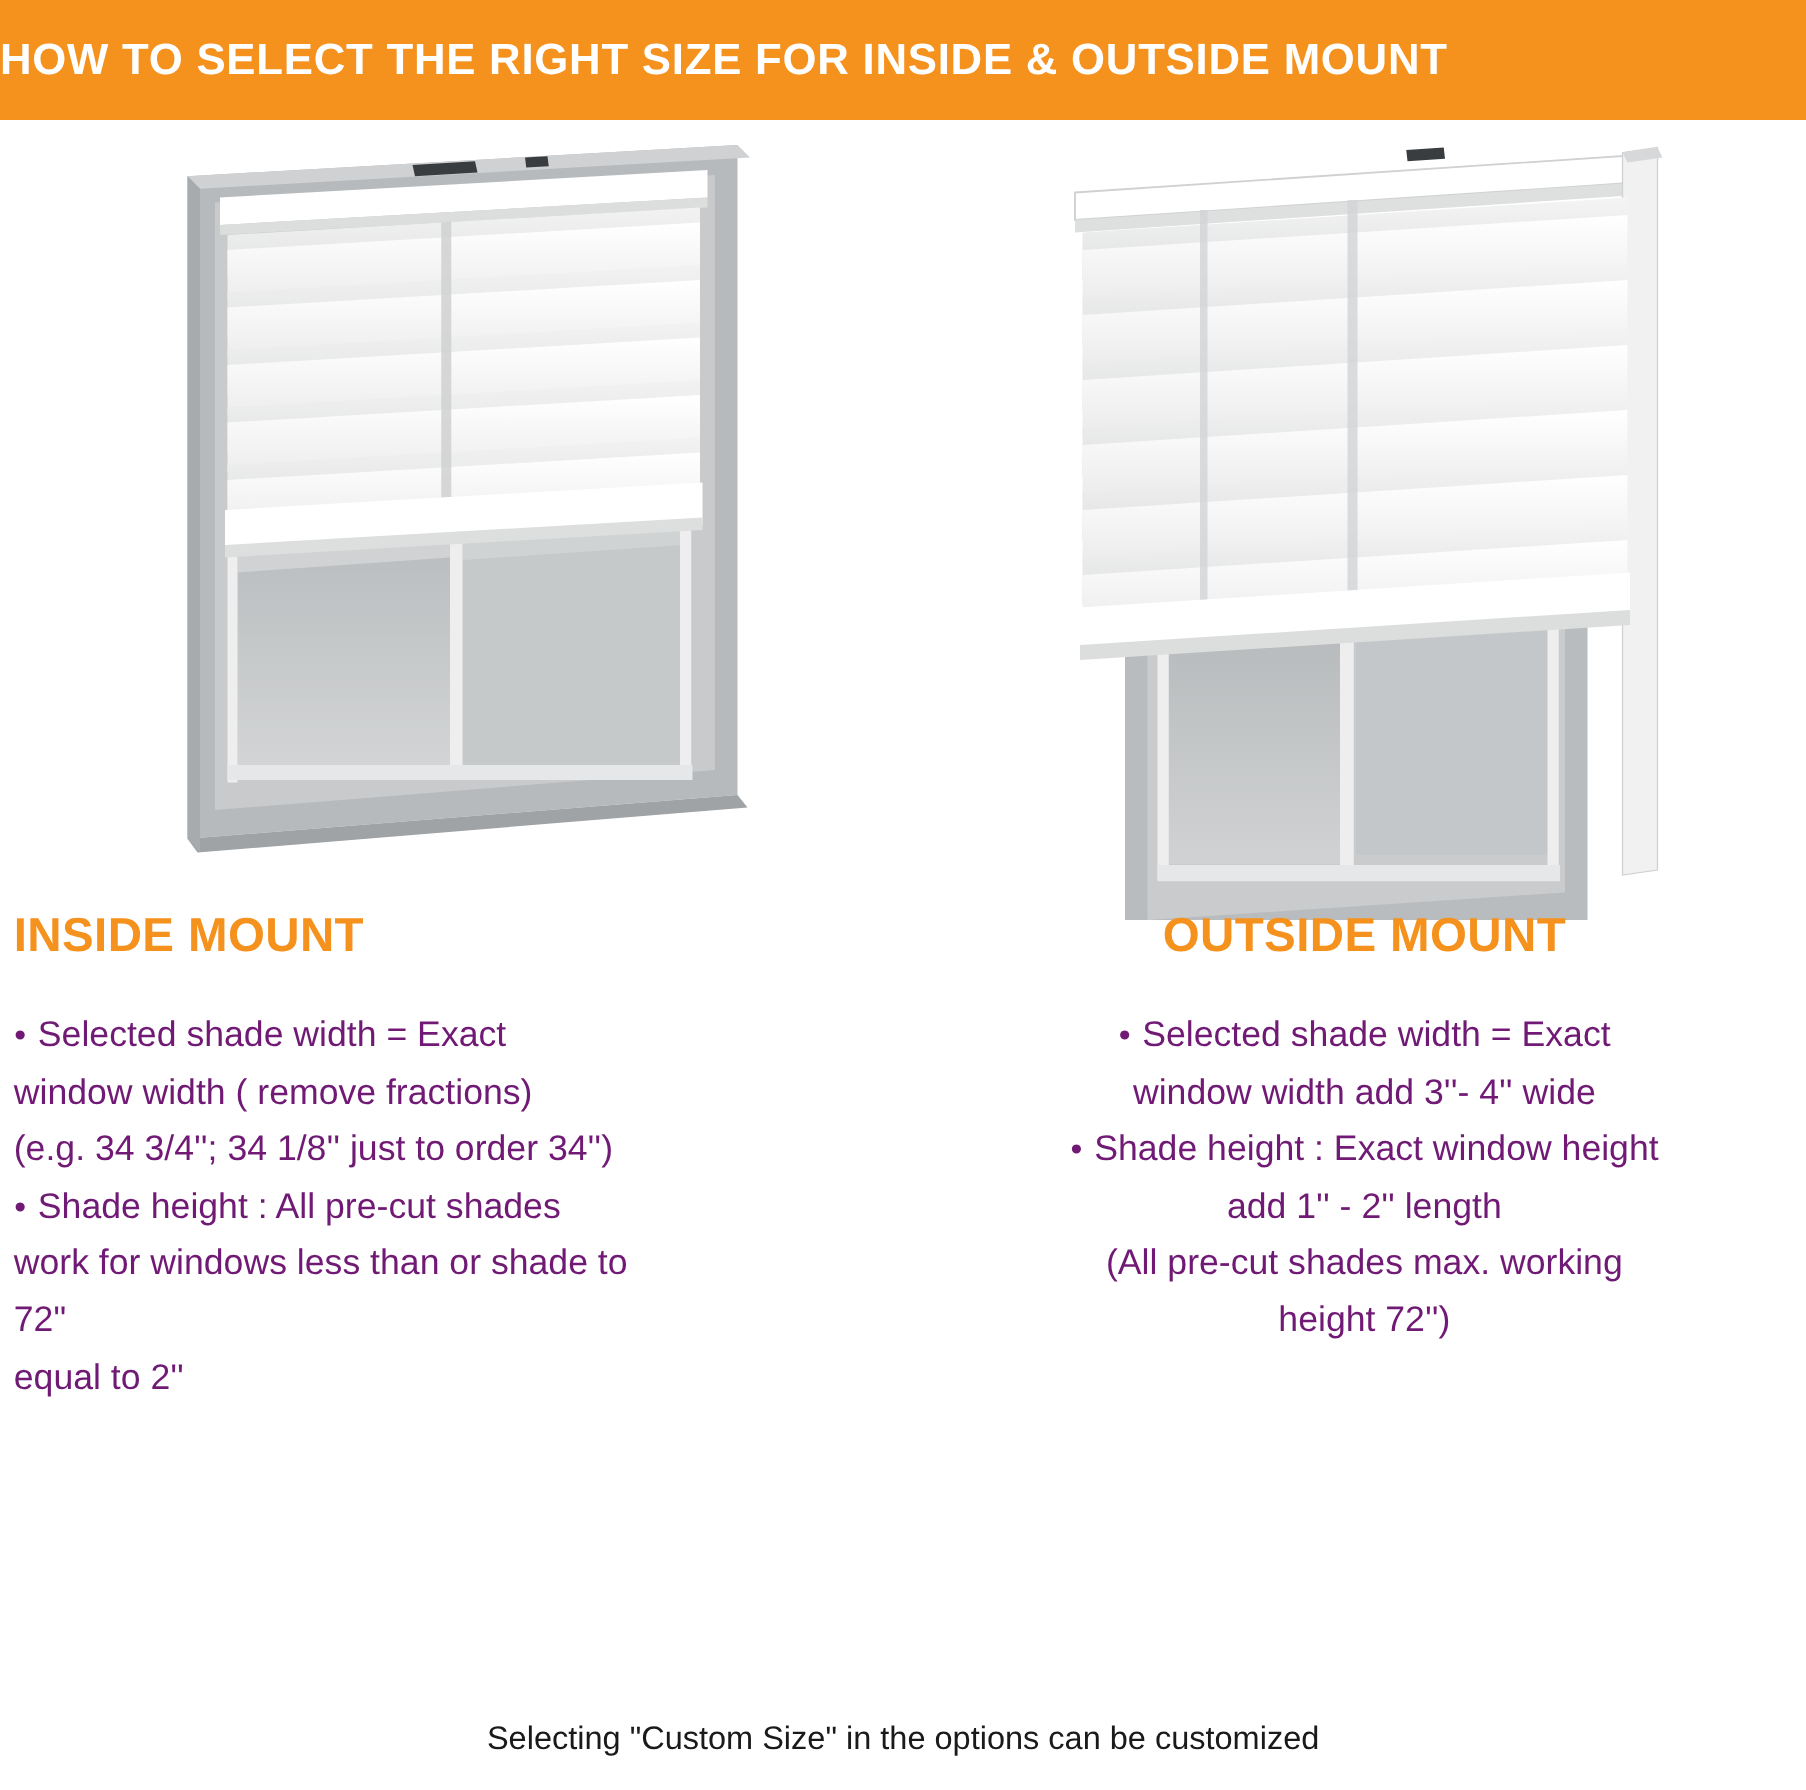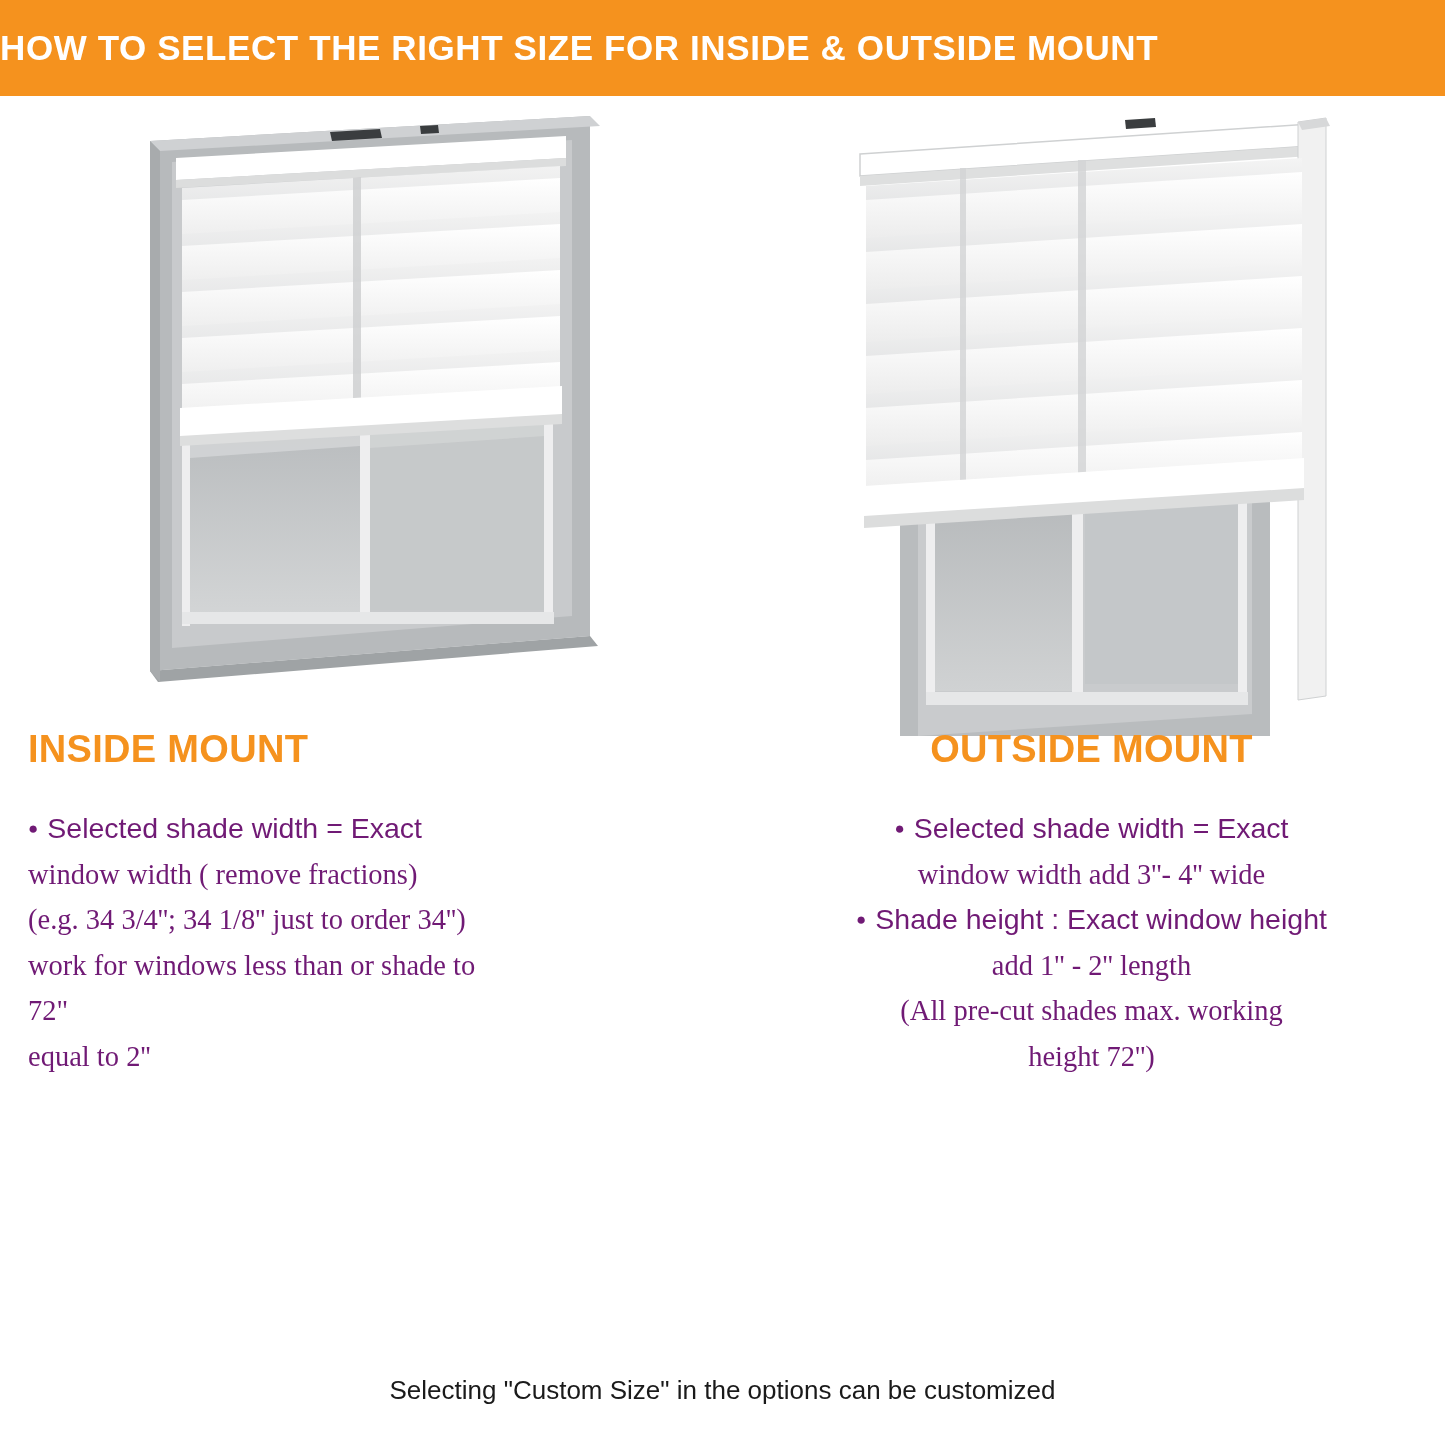--- a/index.html
+++ b/index.html
@@ -53,21 +53,21 @@
   .columns {
     position: absolute;
     top: 728px;
     left: 0;
     width: 1445px;
     display: flex;
   }
   .col {
     box-sizing: border-box;
   }
-  .col-left { width: 722px; padding-left: 28px; padding-right: 22px; }
+  .col-left { width: 722px; padding-left: 11px; padding-right: 22px; }
   .col-right { width: 723px; padding-left: 40px; padding-right: 24px; text-align: center; }
 
   .mount-title {
     color: #F5921E;
     font-size: 38px;
     font-weight: bold;
     letter-spacing: 0.3px;
     margin: 0 0 38px 0;
   }
 
@@ -86,21 +86,20 @@
   }
   .bullets li.bulleted::before {
     content: "\25CF";
     font-size: 17px;
     position: relative;
     top: -4px;
     margin-right: 9px;
   }
   .bullets li.plain {
     padding-left: 0;
-    font-family: Liberation Serif, serif;
   }
 
   
   .footer-note {
     position: absolute;
     bottom: 26px;
     left: 0;
     width: 100%;
     text-align: center;
     font-size: 26px;
@@ -236,20 +235,21 @@
 </div>
 
 <div class="columns">
 
   <div class="col col-left">
     <h2 class="mount-title">INSIDE MOUNT</h2>
     <ul class="bullets">
       <li class="bulleted">Selected shade width = Exact</li>
       <li class="plain">window width ( remove fractions)</li>
       <li class="plain">(e.g. 34 3/4''; 34 1/8'' just to order 34'')</li>
+      <li class="bulleted">Shade height : All pre-cut shades</li>
       <li class="plain">work for windows less than or shade to</li>
       <li class="plain">72"</li>
       <li class="plain">equal to 2''</li>
     </ul>
   </div>
 
   <div class="col col-right">
     <h2 class="mount-title">OUTSIDE MOUNT</h2>
     <ul class="bullets">
       <li class="bulleted">Selected shade width = Exact</li>

